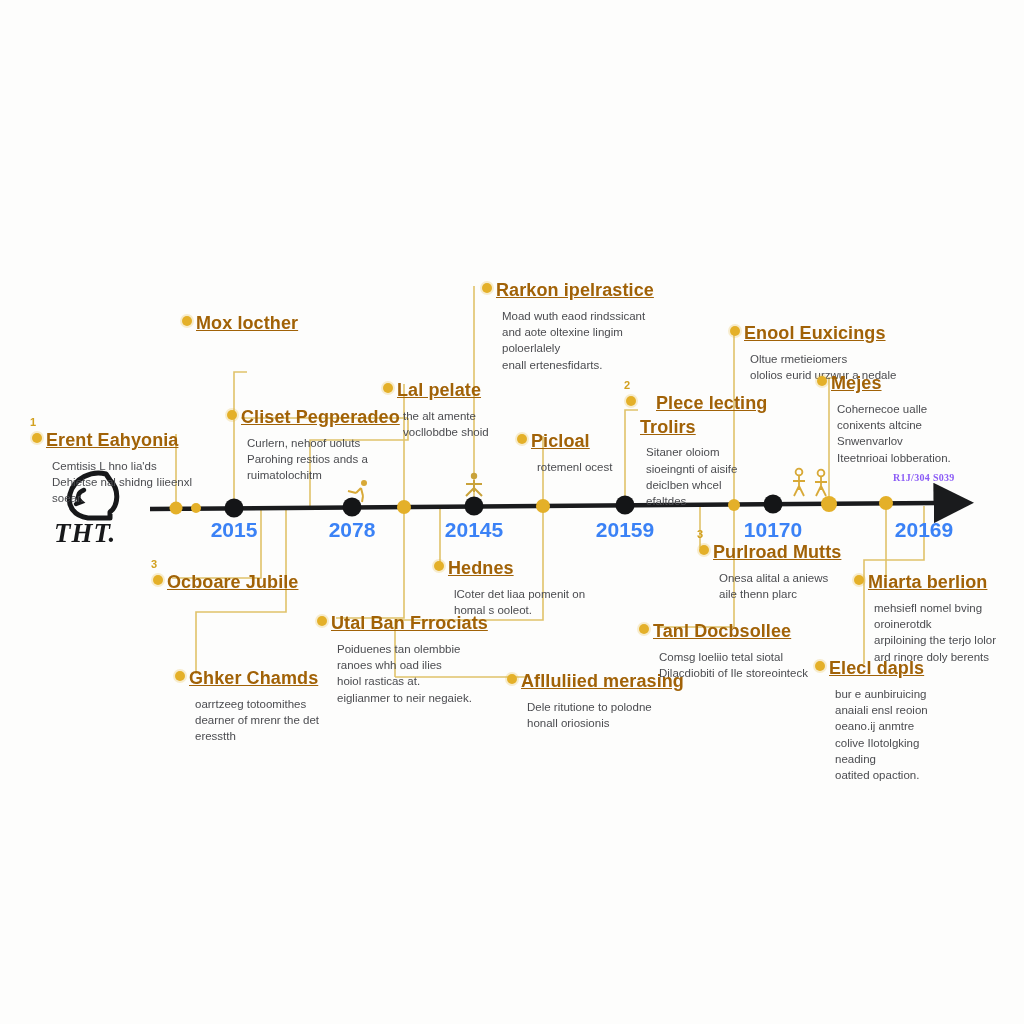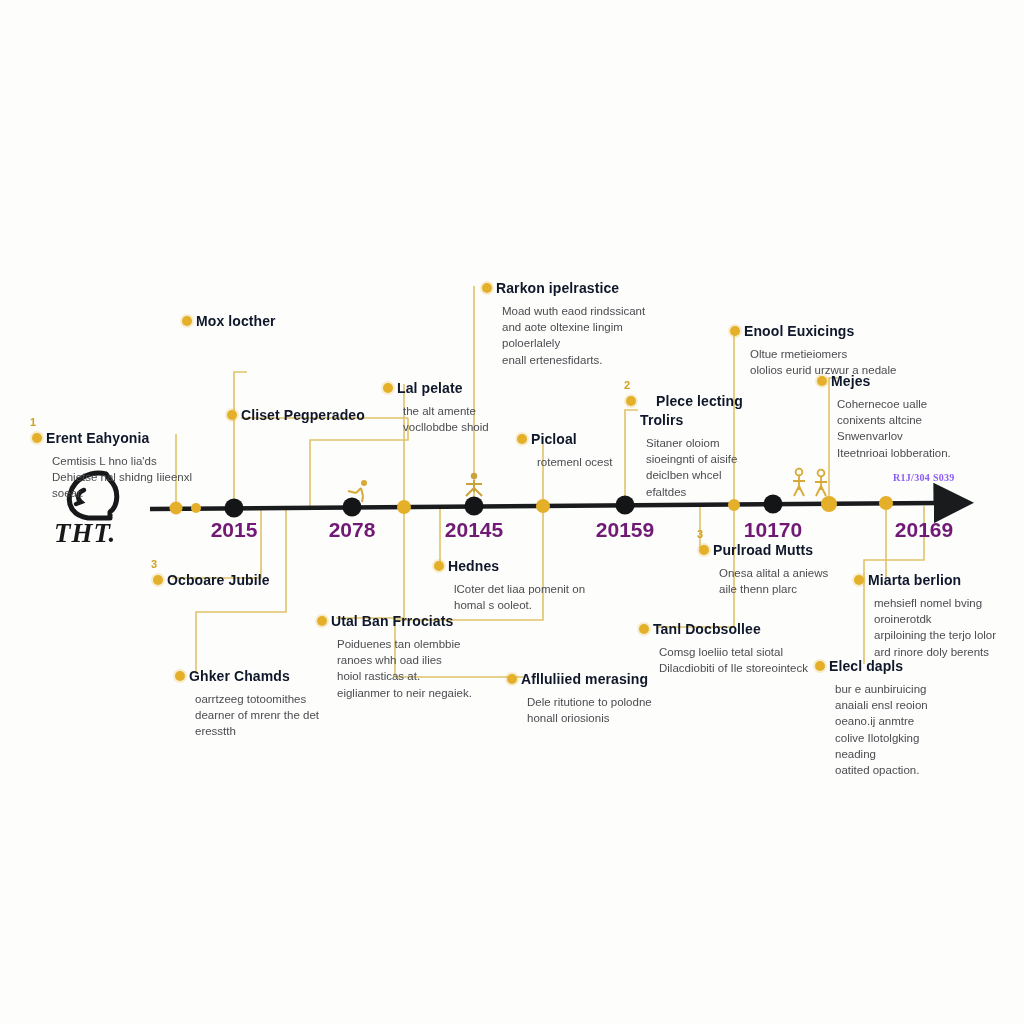--- a/index.html
+++ b/index.html
@@ -44,46 +44,47 @@
     color: #17181a;
   }
 
   
   .year {
     position: absolute;
     transform: translateX(-50%);
     font-family: "Liberation Sans", sans-serif;
     font-weight: 700;
     font-size: 21px;
-    color: #701a75;
+    color: #3b82f6;
     white-space: nowrap;
   }
 
   
   .callout {
     position: absolute;
     width: 178px;
   }
   .callout .bullet {
     position: absolute;
     left: -14px;
     top: 3px;
     width: 10px;
     height: 10px;
     border-radius: 50%;
     background: #e4b029;
     box-shadow: 0 0 0 2px rgba(228,176,41,0.22);
   }
   .callout .c-title {
     font-weight: 700;
-    font-size: 14px;
-    color: #0f172a;
+    font-size: 18px;
+    color: #a16207;
     line-height: 1.2;
     margin: 0 0 2px 0;
     letter-spacing: .1px;
+    text-decoration: underline;
   }
   .callout .c-body {
     font-size: 11.5px;
     color: #4b4c50;
     line-height: 1.42;
     margin: 6px;
   }
   .callout .c-num {
     position: absolute;
     left: -16px;
@@ -200,20 +201,21 @@
         <p class="c-title">Erent Eahyonia</p>
         <p class="c-body">Cemtisis L hno lia'ds<br>Dehietse nal shidng Iiieenxl<br>soear.</p>
       </div>
       <div class="callout" style="left: 196px; top: 313px;">
         <span class="bullet"></span>
         <p class="c-title">Mox locther</p>
       </div>
       <div class="callout" style="left: 241px; top: 407px;">
         <span class="bullet"></span>
         <p class="c-title">Cliset Pegperadeo</p>
+        <p class="c-body">Curlern, nehoof uoluts<br>Parohing restios ands a ruimatolochitm</p>
       </div>
       <div class="callout" style="left: 397px; top: 380px;">
         <span class="bullet"></span>
         <p class="c-title">Lal pelate</p>
         <p class="c-body">the alt amente<br>vocllobdbe shoid</p>
       </div>
       <div class="callout" style="left: 496px; top: 280px;">
         <span class="bullet"></span>
         <p class="c-title">Rarkon ipelrastice</p>
         <p class="c-body">Moad wuth eaod rindssicant<br>and aote oltexine lingim poloerlalely<br>enall ertenesfidarts.</p>

